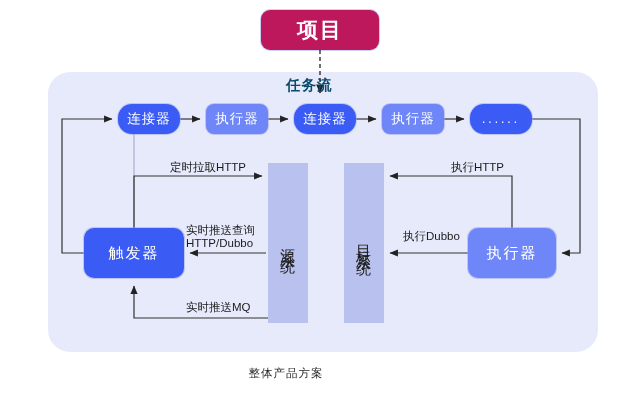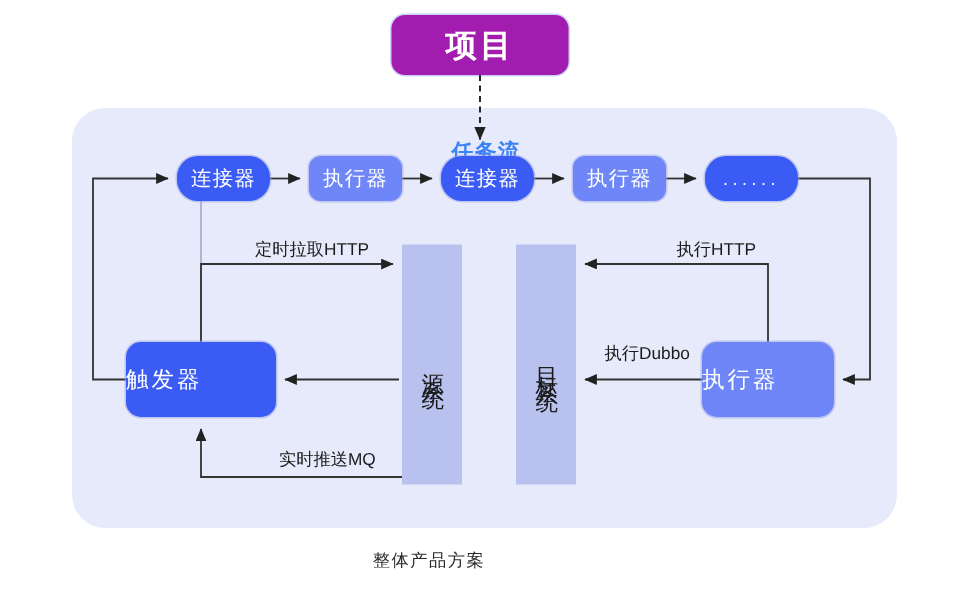--- a/index.html
+++ b/index.html
@@ -18,45 +18,44 @@
     position: relative;
     width: 640px;
     height: 400px;
   }
   .abs { position: absolute; }
 
   
   .project-pill {
     left: 261px; top: 10px;
     width: 118px; height: 40px;
-    background: #a21caf;
+    background: #be185d;
     border-radius: 9px;
     display: flex; align-items: center; justify-content: center;
     color: #ffffff;
     font-size: 21px;
     font-weight: bold;
     letter-spacing: 2px;
     box-shadow: 0 0 0 1px rgba(160,170,240,0.55);
   }
 
   
   .panel {
     left: 48px; top: 72px;
     width: 550px; height: 280px;
     background: #e6eafb;
     border-radius: 22px;
   }
 
   .flow-title {
-    left: 286px; top: 92px;
+    left: 286px; top: 76px;
     font-size: 14.5px;
     font-weight: bold;
-    color: #3b82f6;
+    color: #0c4a6e;
     letter-spacing: 1px;
-    margin-left: 15px;
   }
 
   
   .node {
     height: 30px;
     border-radius: 8px;
     display: flex; align-items: center; justify-content: center;
     color: #ffffff;
     font-size: 13.5px;
     letter-spacing: 1px;
@@ -69,21 +68,21 @@
   .n2 { left: 206px; top: 104px; width: 62px; }
   .n3 { left: 294px; top: 104px; width: 62px; }
   .n4 { left: 382px; top: 104px; width: 62px; }
   .n5 { left: 470px; top: 104px; width: 62px; }
   .n5 .dots { letter-spacing: 3px; font-size: 12px; }
 
   
   .big-node {
     height: 50px;
     border-radius: 10px;
-    display: flex; align-items: center; 
+    display: flex; align-items: center; justify-content: center;
     color: #ffffff;
     font-size: 15px;
     letter-spacing: 2px;
     box-shadow: 0 0 0 1px rgba(150,160,235,0.5);
   }
   .trigger  { left: 84px;  top: 228px; width: 100px; background: #3b5bf5; }
   .executor-r { left: 468px; top: 228px; width: 88px; background: #6e86f7; }
 
   
   .sys-col {
@@ -200,20 +199,24 @@
 
   <div class="abs sys-col sys-src">
     <span class="sys-label">源系统</span>
   </div>
   <div class="abs sys-col sys-tgt">
     <span class="sys-label">目标系统</span>
   </div>
 
   <div class="abs elabel lbl-pull">定时拉取HTTP</div>
 
+  <div class="abs elabel lbl-push">
+    <div>实时推送查询</div>
+    <div>HTTP/Dubbo</div>
+  </div>
 
   <div class="abs elabel lbl-mq">实时推送MQ</div>
 
   <div class="abs elabel lbl-exhttp">执行HTTP</div>
 
   <div class="abs elabel lbl-exdubbo">执行Dubbo</div>
 
   <div class="abs caption">整体产品方案</div>
 
 </div>

